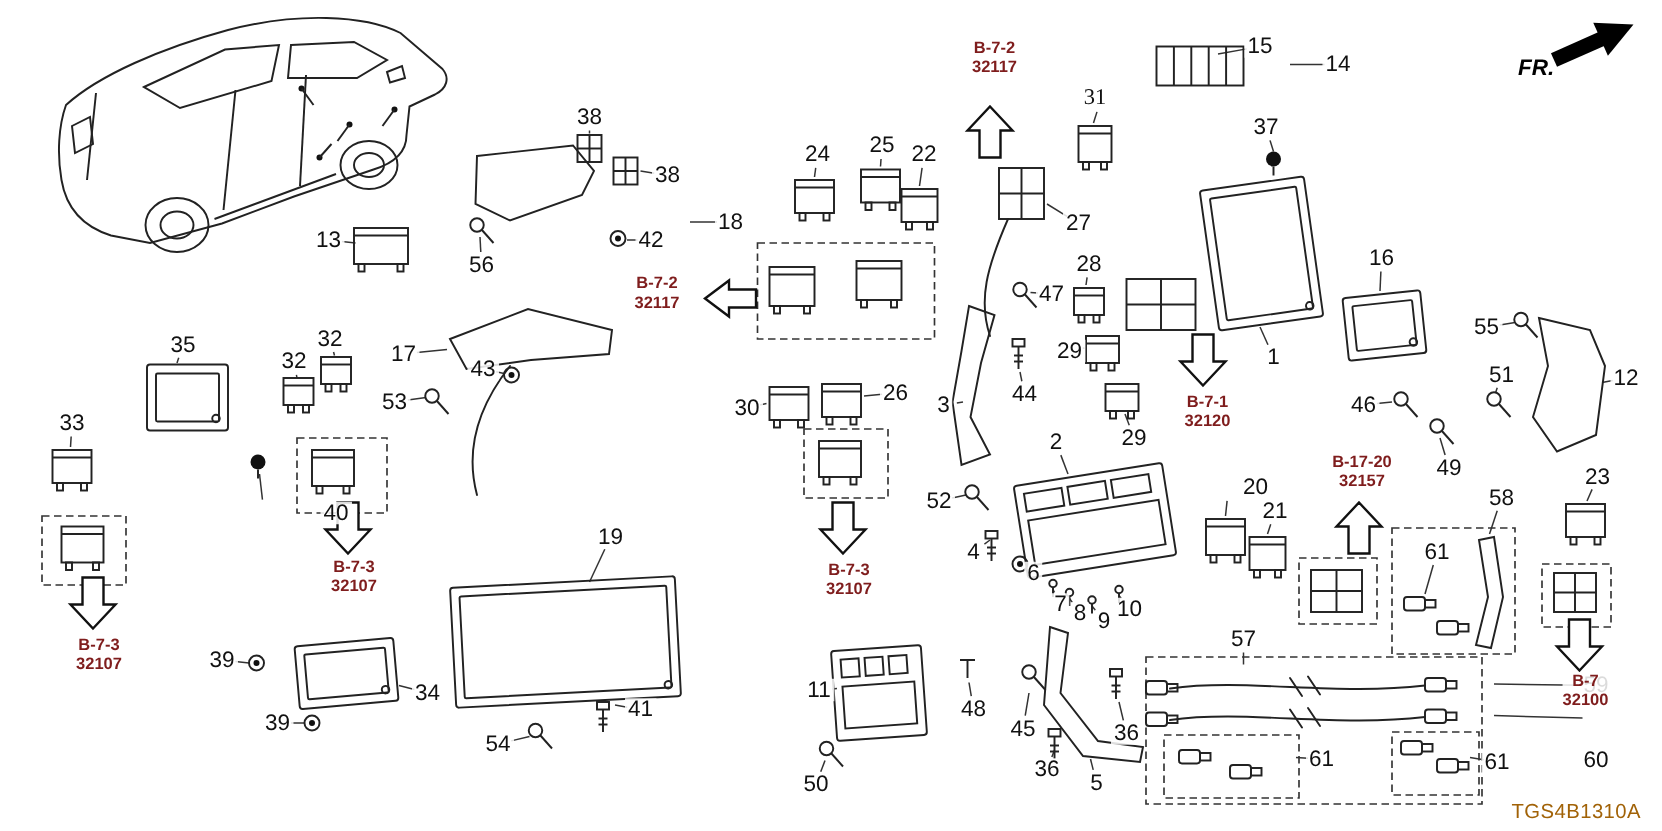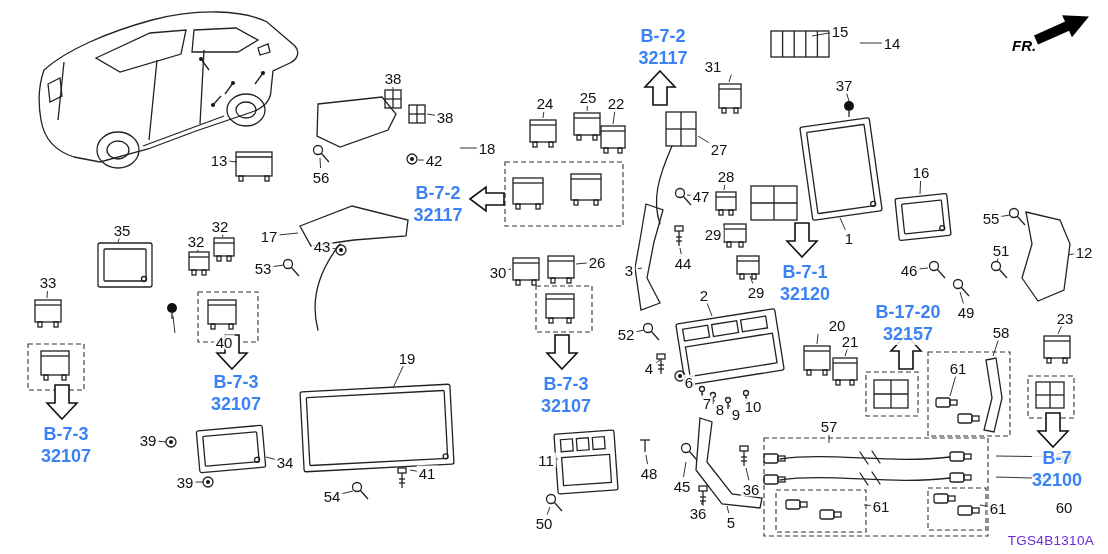--- a/index.html
+++ b/index.html
@@ -5,25 +5,25 @@
   *{margin:0;padding:0;box-sizing:border-box}
   body{background:#9a9a9a;font-family:"Liberation Sans",sans-serif}
   .page{position:relative;width:1108px;height:554px;background:#ffffff;overflow:hidden;margin:0 auto}
   #art{position:absolute;left:0;top:0}
   #art rect,#art line,#art path,#art circle,#art polygon,#art ellipse{stroke:#222;fill:none;stroke-width:1.3}
   #art .dash{stroke-dasharray:5 3;stroke-width:1.1;stroke:#333}
   #art .ldr{stroke-width:1;stroke:#333}
   #art .refarrow{fill:#fff;stroke:#111;stroke-width:1.6}
   #art .fdark{fill:#111;stroke:none}
   .callout{position:absolute;transform:translate(-50%,-50%);font-size:15px;color:#111;line-height:1;padding:0 2px;background:rgba(255,255,255,.85)}
-  .ref{position:absolute;transform:translate(-50%,0);font-weight:bold;font-size:18px;line-height:1.2;text-align:center;color:#3b82f6;white-space:nowrap;background:rgba(255,255,255,.85)}
+  .ref{position:absolute;transform:translate(-50%,0);font-weight:bold;font-size:11px;line-height:1.2;text-align:center;color:#7f1d1d;white-space:nowrap;background:rgba(255,255,255,.85)}
   .fr-wrap{position:absolute;top:6px;right:10px;width:92px;height:50px}
   .fr-wrap svg{position:absolute;right:0;top:0}
   .frtext{position:absolute;left:6px;bottom:2px;font-weight:bold;font-style:italic;font-size:15px;color:#000}
-  .diagram-code{position:absolute;right:14px;bottom:6px;font-size:13.5px;letter-spacing:.3px;color:#6d28d9}
+  .diagram-code{position:absolute;right:14px;bottom:6px;font-size:13.5px;letter-spacing:.3px;color:#a16207}
 </style>
 </head>
 <body>
 
 <div class="page" id="page">
 
   <svg id="art" width="1108" height="554" viewBox="0 0 1108 554">
     <g>
       <path d="M44,70 C66,50 108,32 152,20 C198,8 243,10 267,22 L295,46 C300,52 298,59 290,63 L273,71 L271,90 C271,102 262,109 249,113 L196,131 L148,149 L100,162 L74,157 C55,151 44,138 41,120 C38,103 39,84 44,70 Z"></path>
       <path d="M96,58 L150,33 L186,30 L181,54 L120,72 Z"></path>
@@ -570,21 +570,21 @@
     <div class="callout" style="left: 616px; top: 103px;">22</div>
     <div class="callout" style="left: 1065px; top: 318px;">23</div>
     <div class="callout" style="left: 545px; top: 103px;">24</div>
     <div class="callout" style="left: 588px; top: 97px;">25</div>
     <div class="callout" style="left: 597px; top: 262px;">26</div>
     <div class="callout" style="left: 719px; top: 149px;">27</div>
     <div class="callout" style="left: 726px; top: 176px;">28</div>
     <div class="callout" style="left: 713px; top: 234px;">29</div>
     <div class="callout" style="left: 756px; top: 292px;">29</div>
     <div class="callout" style="left: 498px; top: 272px;">30</div>
-    <div class="callout" style="left: 713px; top: 66px;">31</div>
+    <div class="callout" style="left: 730px; top: 66px; font-family: Liberation Serif, serif;">31</div>
     <div class="callout" style="left: 196px; top: 241px;">32</div>
     <div class="callout" style="left: 220px; top: 226px;">32</div>
     <div class="callout" style="left: 48px; top: 282px;">33</div>
     <div class="callout" style="left: 285px; top: 462px;">34</div>
     <div class="callout" style="left: 122px; top: 230px;">35</div>
     <div class="callout" style="left: 751px; top: 489px;">36</div>
     <div class="callout" style="left: 698px; top: 513px;">36</div>
     <div class="callout" style="left: 844px; top: 85px;">37</div>
     <div class="callout" style="left: 393px; top: 78px;">38</div>
     <div class="callout" style="left: 445px; top: 117px;">38</div>

